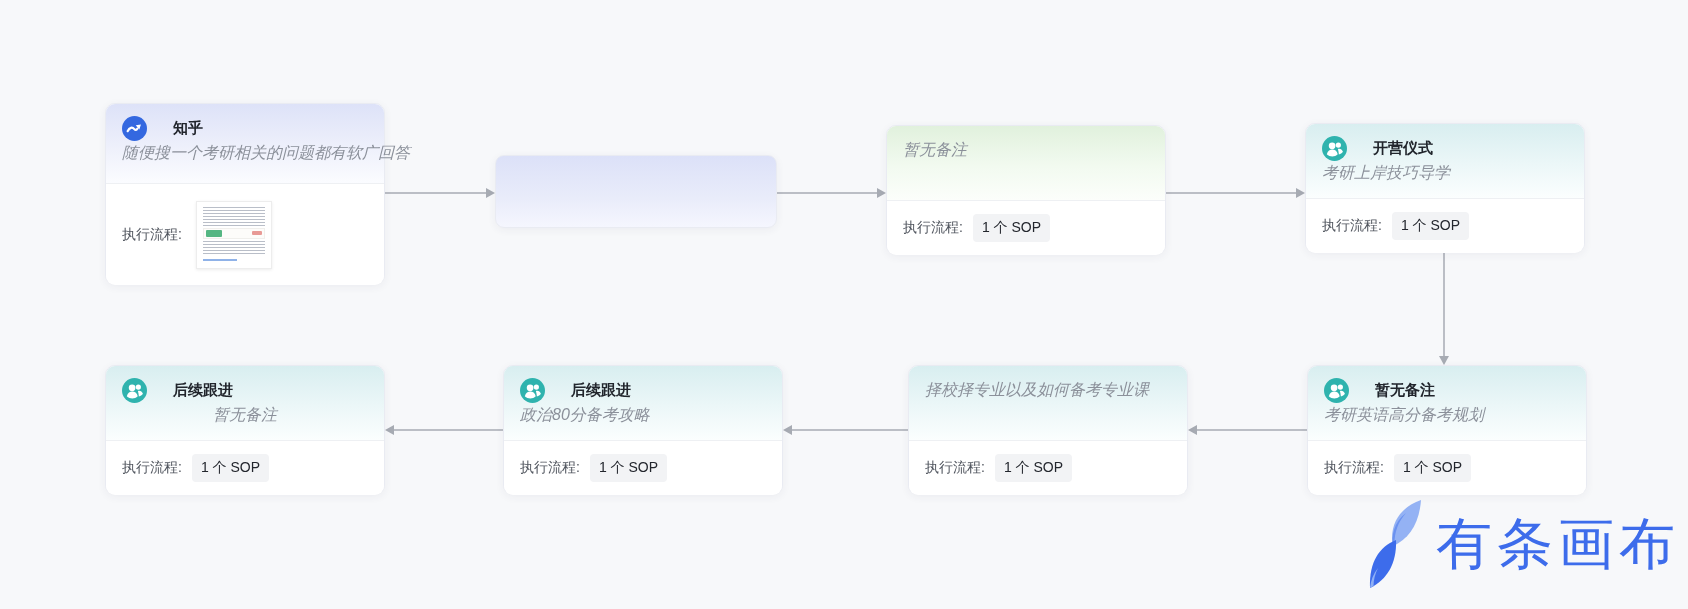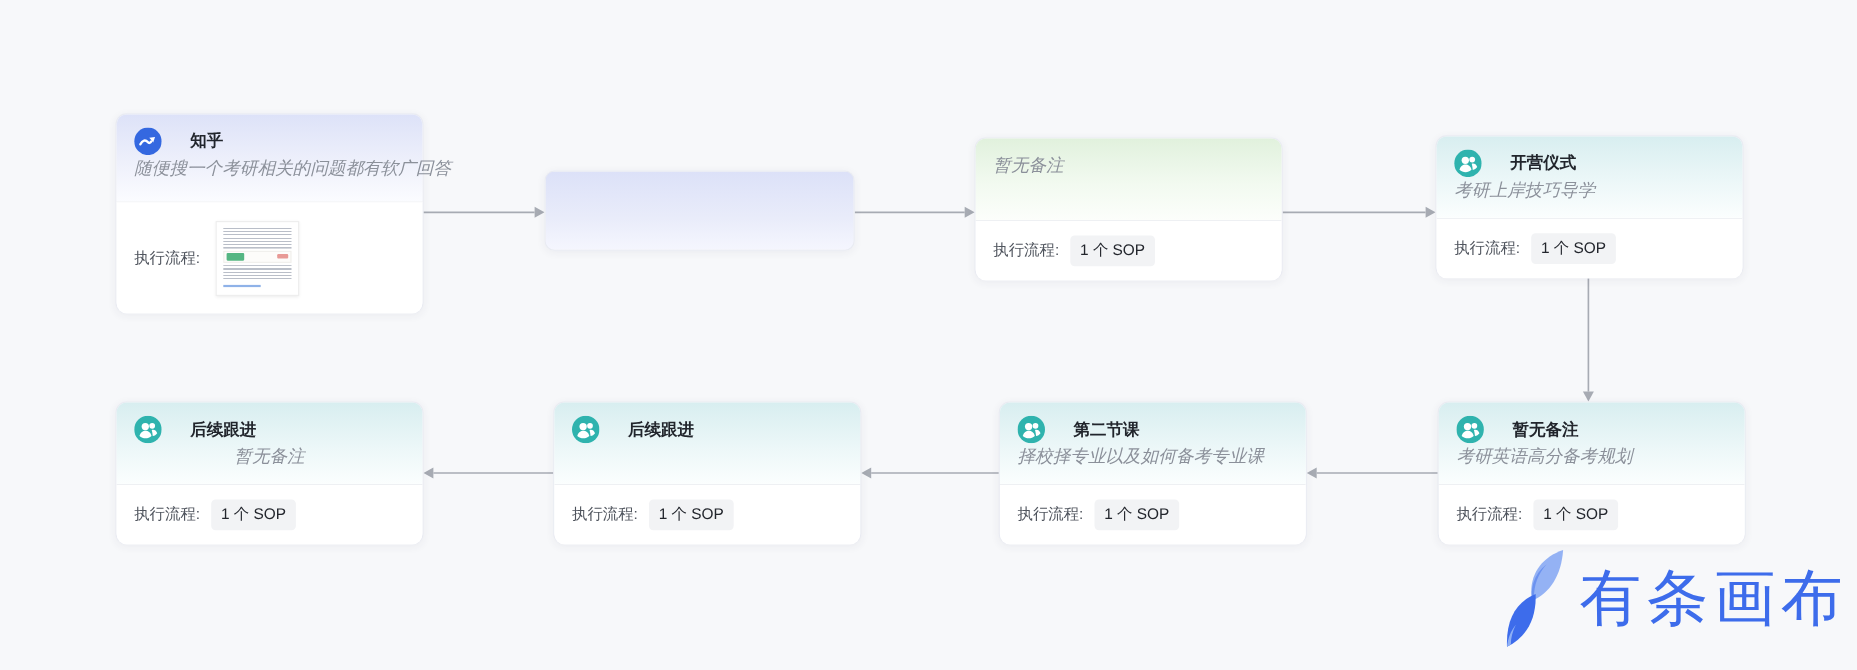--- a/index.html
+++ b/index.html
@@ -154,50 +154,41 @@
       <div class="node-subtitle">考研英语高分备考规划</div>
     </div>
     <div class="node-footer">
       <span class="flow-label">执行流程:</span>
       <span class="sop-badge">1 个 SOP</span>
     </div>
   </div>
 
   <div class="node" style="left:908px; top:365px; width:280px; height:130px;">
     <div class="node-header grad-teal" style="height:74px;">
-      <div class="title-row">
-        <svg class="node-icon" viewBox="0 0 24 24">
-          <circle cx="12" cy="12" r="12" fill="#2fb3ae"></circle>
-          <circle cx="9.7" cy="9.4" r="3.2" fill="#fff"></circle>
-          <circle cx="15.7" cy="8.7" r="2.5" fill="#fff"></circle>
-          <path d="M4.6 17.6 C5.5 14.3 7.6 13 9.9 13 C12.2 13 14.3 14.3 15.1 17.6 C13.6 19 11.8 19.7 9.9 19.7 C8 19.7 6.1 19 4.6 17.6 Z" fill="#fff"></path>
-          <path d="M15.3 12.4 C17.4 11.8 19.2 12.8 20.1 15.2 C19.1 16.6 17.8 17.4 16.2 17.7 C16 15.6 15.7 13.8 15.3 12.4 Z" fill="#fff"></path>
-        </svg>
-        <span class="node-title">第二节课</span>
-      </div>
       <div class="node-subtitle">择校择专业以及如何备考专业课</div>
     </div>
     <div class="node-footer">
       <span class="flow-label">执行流程:</span>
       <span class="sop-badge">1 个 SOP</span>
     </div>
   </div>
 
   <div class="node" style="left:503px; top:365px; width:280px; height:130px;">
     <div class="node-header grad-teal" style="height:74px;">
       <div class="title-row">
         <svg class="node-icon" viewBox="0 0 24 24">
           <circle cx="12" cy="12" r="12" fill="#2fb3ae"></circle>
           <circle cx="9.7" cy="9.4" r="3.2" fill="#fff"></circle>
           <circle cx="15.7" cy="8.7" r="2.5" fill="#fff"></circle>
           <path d="M4.6 17.6 C5.5 14.3 7.6 13 9.9 13 C12.2 13 14.3 14.3 15.1 17.6 C13.6 19 11.8 19.7 9.9 19.7 C8 19.7 6.1 19 4.6 17.6 Z" fill="#fff"></path>
           <path d="M15.3 12.4 C17.4 11.8 19.2 12.8 20.1 15.2 C19.1 16.6 17.8 17.4 16.2 17.7 C16 15.6 15.7 13.8 15.3 12.4 Z" fill="#fff"></path>
         </svg>
         <span class="node-title">后续跟进</span>
       </div>
+      <div class="node-subtitle">政治80分备考攻略</div>
     </div>
     <div class="node-footer">
       <span class="flow-label">执行流程:</span>
       <span class="sop-badge">1 个 SOP</span>
     </div>
   </div>
 
   <div class="node" style="left:105px; top:365px; width:280px; height:130px;">
     <div class="node-header grad-teal" style="height:74px;text-align:center;">
       <div class="title-row">

